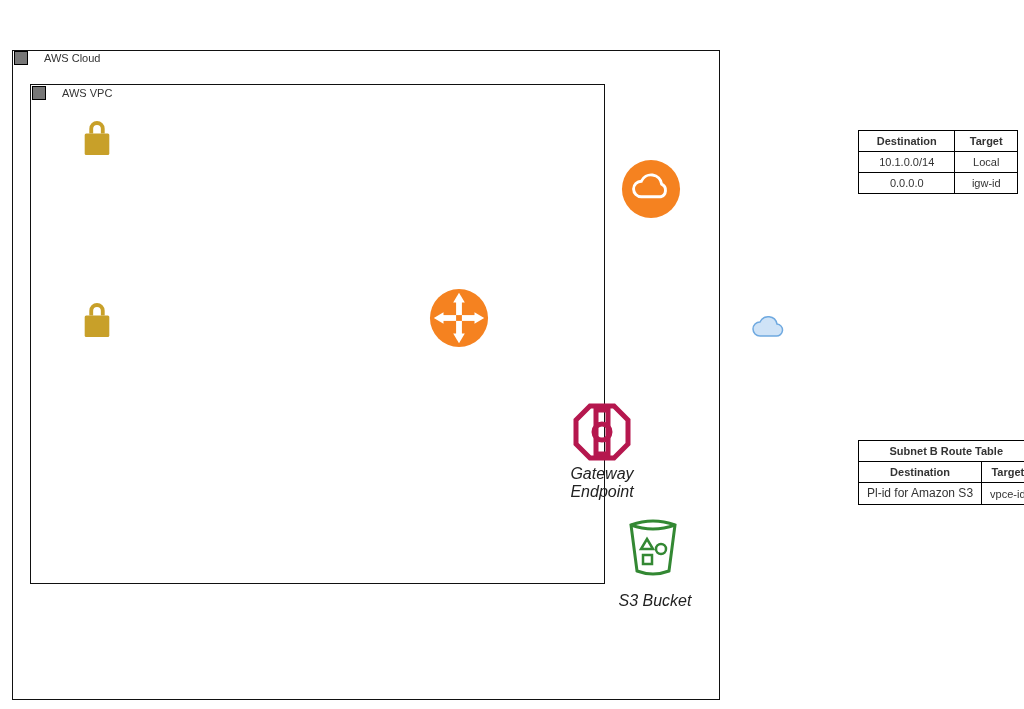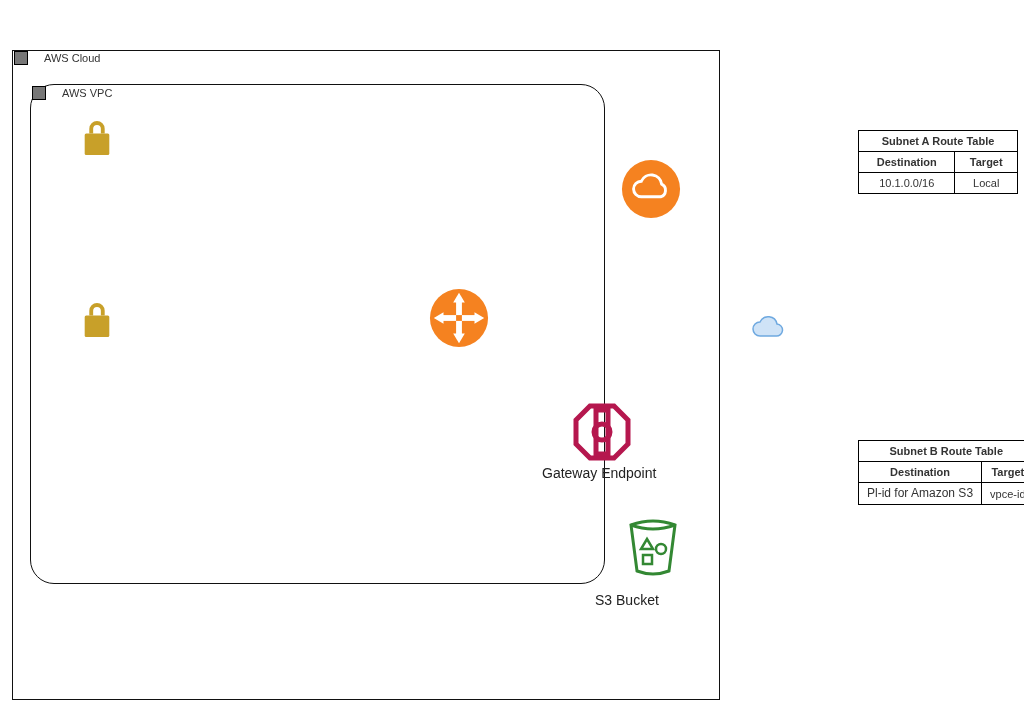--- a/index.html
+++ b/index.html
@@ -61,42 +61,43 @@
   .route-table .small {
     font-size: 12px;
     line-height: 1.1;
   }
 
   .icon {
     position: absolute;
   }
   .icon-caption {
     position: absolute;
-    font-size: 14px;
-    text-align: left;
+    font-size: 16px;
+    text-align: center;
     color: #222;
     width: 120px;
     transform: translateX(-50%);
+    font-style: italic;
   }
 </style>
 </head>
 <body>
 
 <div class="canvas">
 
   <div class="box" style="left:12px; top:50px; width:708px; height:650px; border-top:none;">
 
     <div style="position:absolute; top:0; left:-1px; right:-1px; height:0; border-top:1px solid #111;"></div>
     <div class="group-tab" style="top:-1px;">
       <span class="tab-cube"></span>
       <span class="tab-label">AWS Cloud</span>
     </div>
   </div>
 
-  <div class="box" style="left:30px; top:84px; width:575px; height:500px;border-radius:24px;">
+  <div class="box" style="left:30px; top:84px; width:575px; height:500px;">
     <div class="group-tab">
       <span class="tab-cube"></span>
       <span class="tab-label">AWS VPC</span>
     </div>
   </div>
 
   <svg class="icon" style="left:78px; top:118px; width:38px; height:40px;" viewBox="0 0 24 26">
     <path fill="#c8a029" d="M7 10 V7 a5 5 0 0 1 10 0 v3 h-2.5 V7 a2.5 2.5 0 0 0 -5 0 v3 Z"></path>
     <rect x="4" y="10" width="16" height="14" rx="1" fill="#c8a029"></rect>
   </svg>
@@ -142,30 +143,31 @@
     <rect x="18" y="40" width="9" height="9" fill="none" stroke="#338833" stroke-width="2.5"></rect>
   </svg>
   <div class="icon-caption" style="left:655px; top:592px;">S3 Bucket</div>
 
   <svg class="icon" style="left:748px; top:312px; width:44px; height:30px;" viewBox="0 0 44 30">
     <path fill="#cfe3f7" stroke="#6fa9e0" stroke-width="1.5" d="M12 24 a7 7 0 0 1 0-14 a9 9 0 0 1 17 2 a6 6 0 0 1 -1 12 Z"></path>
   </svg>
 
   <table class="route-table" style="left:858px; top:130px; width:160px;">
     <tbody>
-        <tr>
-          <th colspan="2" class="title">Subnet A Route Table</th>
-        </tr>
     <tr>
       <th>Destination</th>
       <th>Target</th>
     </tr>
     <tr>
-      <td>10.1.0.0/16</td>
+      <td>10.1.0.0/14</td>
       <td>Local</td>
+    </tr>
+    <tr>
+      <td>0.0.0.0</td>
+      <td>igw-id</td>
     </tr>
   </tbody>
     </table>
 
   <table class="route-table" style="left:858px; top:440px; width:160px;">
     <tbody>
         <tr>
           <th colspan="2" class="title">Subnet B Route Table</th>
         </tr>
     <tr>

